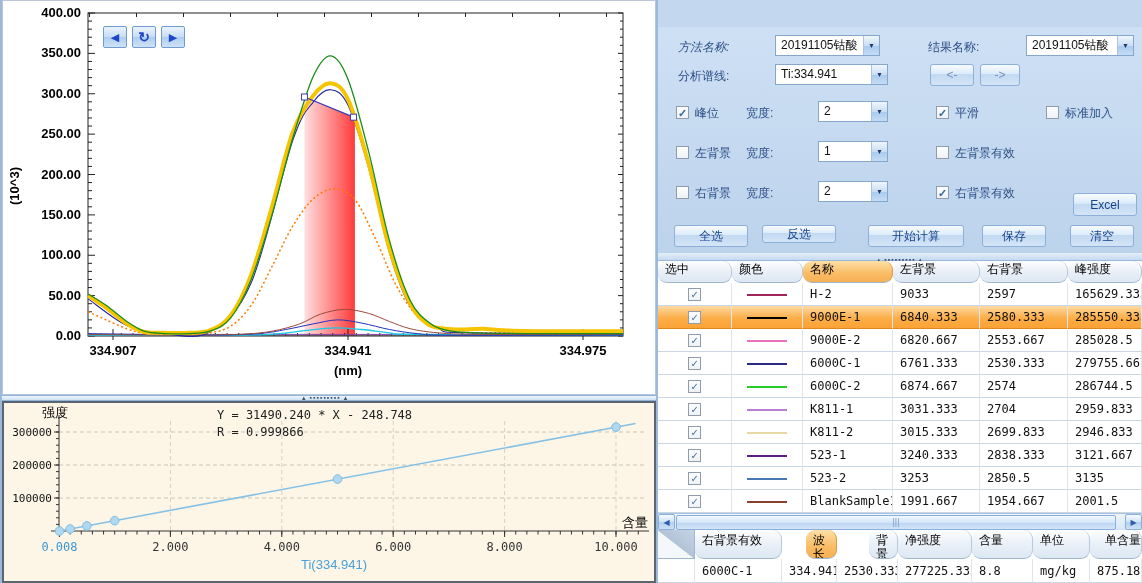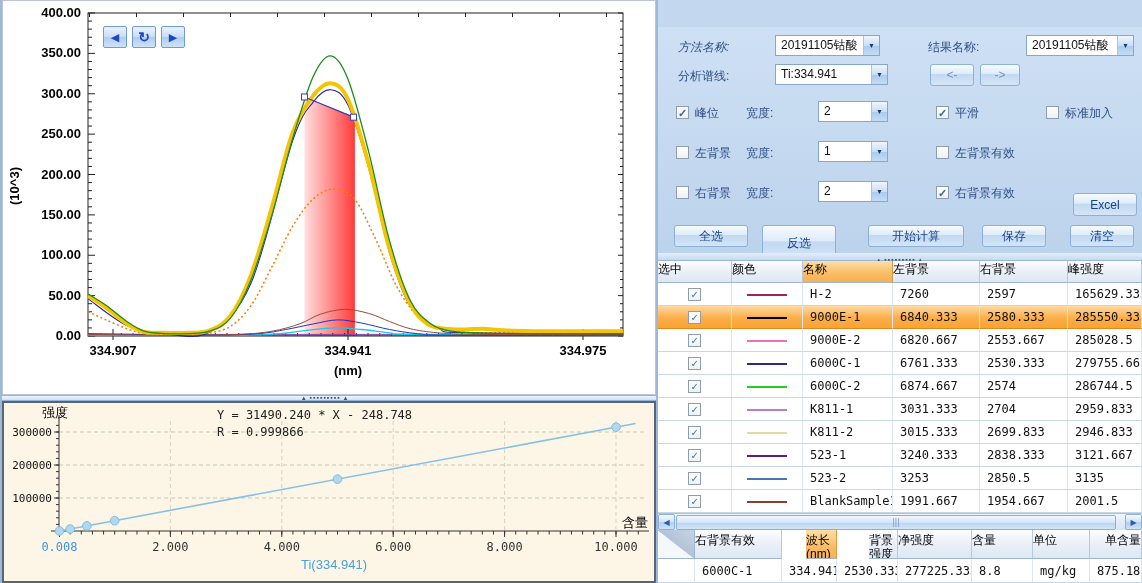--- a/index.html
+++ b/index.html
@@ -49,21 +49,21 @@
   .vsplit { position:absolute; left:0; top:253px; width:484px; height:8px;
     background:linear-gradient(#e4eefa,#c6daf0); border-bottom:1px solid #9ab8dc; text-align:center; }
   .vsplit span { font-size:7px; color:#40536e; letter-spacing:1px; position:relative; top:-2px; }
 
   
   .grid-table { position:absolute; left:0; width:484px; background:#fff; }
   .g-row { display:grid; }
   .t1 .g-row { grid-template-columns:74px 71px 90px 87px 88px 74px; }
   .t2 .g-row { grid-template-columns:37px 87px 55px 61px 74px 61px 57px 52px; }
   .hcell { background:linear-gradient(#fcfdfe,#e7eef7 60%,#dde8f3); border-right:1px solid #b9c9dd; border-bottom:1px solid #9fb6cf;
-    font-size:12px; color:#000; padding:2px 0 0 0; white-space:pre-line; line-height:1.15; overflow:hidden; }
+    font-size:12px; color:#000; padding:2px 0 0 7px; white-space:pre-line; line-height:1.15; overflow:hidden;border-radius:9px; }
   .hcell.sel { background:linear-gradient(#fddFA7,#f9bc64 60%,#f7b054); border-right:1px solid #de9a3e; }
   .dcell { border-right:1px solid #dde6ef; border-bottom:1px solid #c9d6e4; font-size:12px; color:#111;
     font-family:"DejaVu Sans Mono", monospace; padding-left:7px; display:flex; align-items:center; overflow:hidden; }
   .g-row.hl .dcell { background:linear-gradient(#fed9a2,#fcae48 55%,#fba235); border-bottom:1px solid #e08818; }
   .cellcb { justify-content:center; padding-left:0; }
   .cellcb .cb { position:static; }
   .swatch { width:40px; height:0; border-top:2px solid #000; margin:0 auto; }
   .corner { background:linear-gradient(to top right,#f4f8fb 48%,#b3c3d8 50%,#c5d3e4); border-right:1px solid #9fb6cf; border-bottom:1px solid #9fb6cf; }
 
   
@@ -431,21 +431,21 @@
     <div class="lbl" style="left:88px;top:158px;">宽度:</div>
     <div class="combo" style="left:160px;top:154px;width:70px;">
       <span class="val">2</span>
       <span class="drop">▼</span>
     </div>
     <div class="cb on" style="left:278px;top:159px;"><span class="mark">✓</span></div>
     <div class="lbl" style="left:297px;top:158px;">右背景有效</div>
     <button class="btn" style="left:415px;top:166px;width:64px;height:23px;">Excel</button>
 
     <button class="btn" style="left:16px;top:198px;width:74px;height:22px;">全选</button>
-    <button class="btn" style="left:104px;top:198px;width:74px;height:36px;">反选</button>
+    <button class="btn" style="left:104px;top:198px;width:74px;height:18px;">反选</button>
     <button class="btn" style="left:210px;top:198px;width:96px;height:22px;">开始计算</button>
     <button class="btn" style="left:324px;top:198px;width:64px;height:22px;">保存</button>
     <button class="btn" style="left:412px;top:198px;width:64px;height:22px;">清空</button>
   </div>
 
   <div class="vsplit">
     <span>▴ ▪▪▪▪▪▪▪▪▪ ▴</span>
   </div>
 
   <div class="grid-table t1" id="table1" style="top:261px;">
@@ -458,21 +458,21 @@
         <div class="hcell">峰强度</div>
       </div>
       <div class="g-row" style="height: 23px;">
         <div class="dcell cellcb">
           <div class="cb on"><span class="mark">✓</span></div>
         </div>
         <div class="dcell" style="padding-left: 0px; display: block;">
           <div class="swatch" style="border-top-color: rgb(160, 36, 92); margin-top: 11px;"></div>
         </div>
         <div class="dcell">H-2</div>
-        <div class="dcell">7260</div>
+        <div class="dcell">9033</div>
         <div class="dcell">2597</div>
         <div class="dcell">165629.333</div>
       </div>
       <div class="g-row hl" style="height: 23px;">
         <div class="dcell cellcb">
           <div class="cb on"><span class="mark">✓</span></div>
         </div>
         <div class="dcell" style="padding-left: 0px; display: block;">
           <div class="swatch" style="border-top-color: rgb(0, 0, 0); margin-top: 11px;"></div>
         </div>

